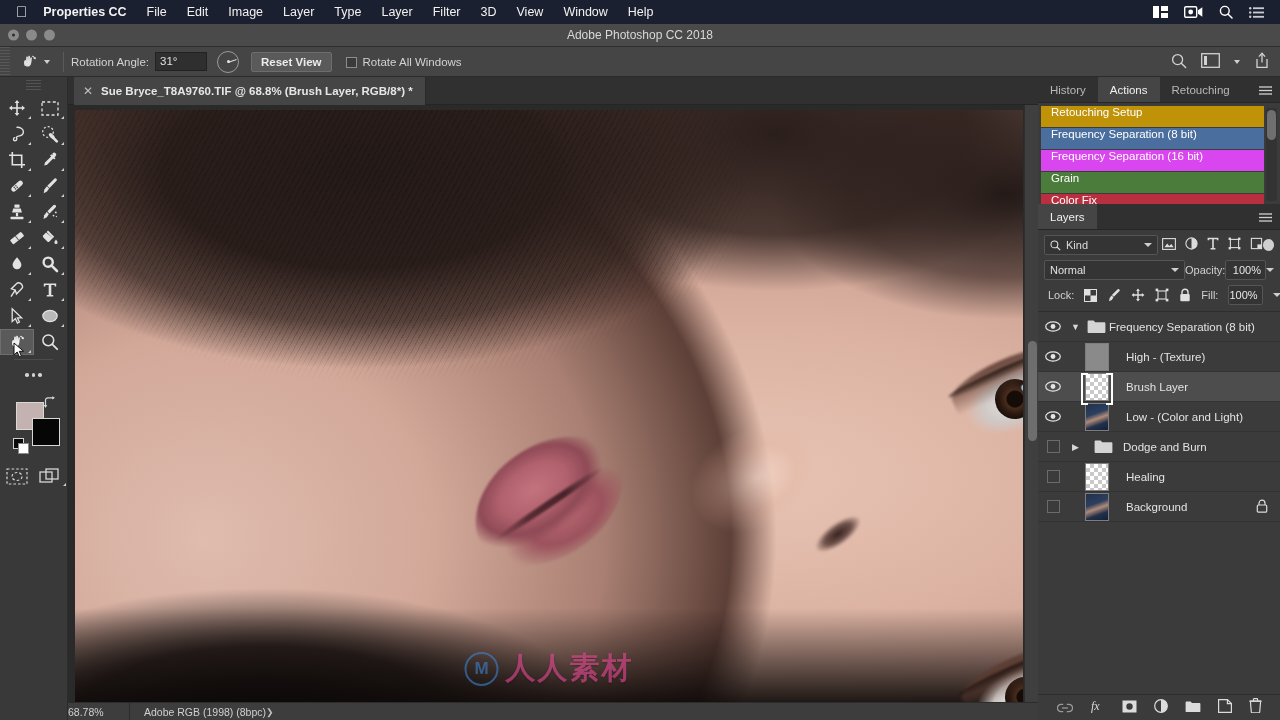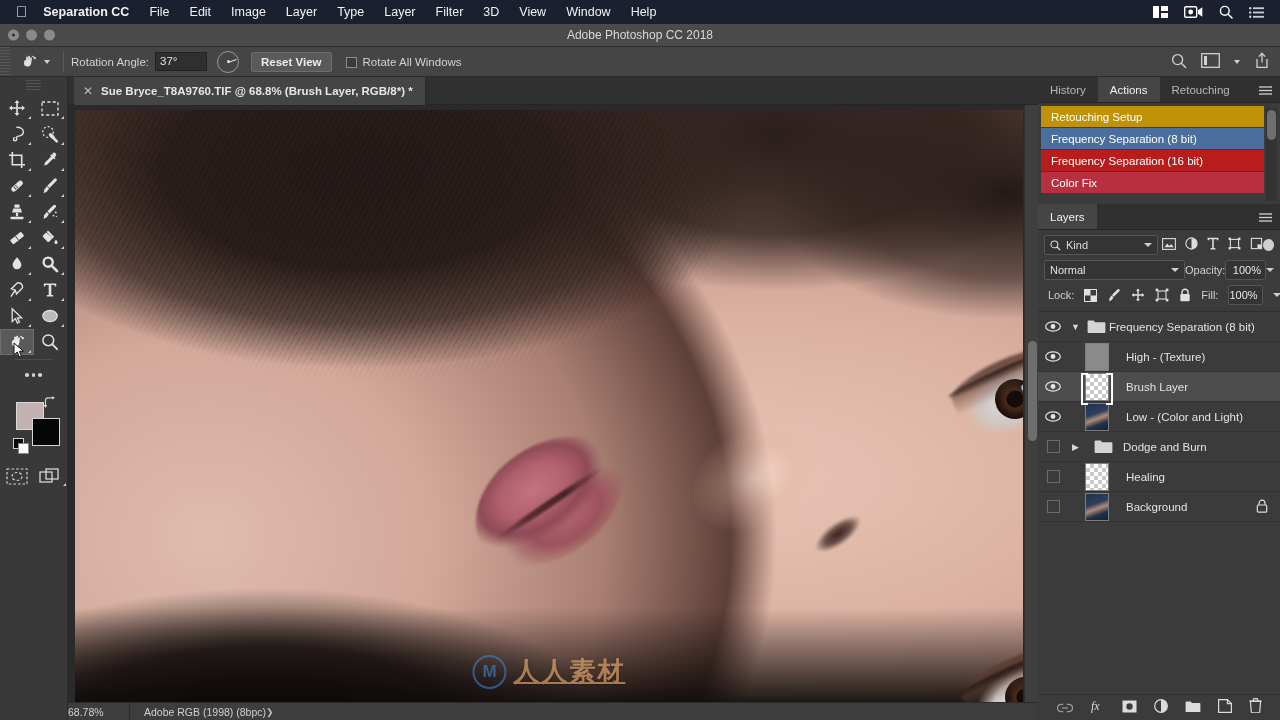--- a/index.html
+++ b/index.html
@@ -185,22 +185,22 @@
     background:linear-gradient(to bottom, rgba(30,18,14,.9), rgba(40,24,18,0));
     border-radius:50%; filter:blur(.8px); }
   #eye1 { left:888px; top:258px; transform:rotate(-24deg); }
   #eye2 { left:898px; top:556px; transform:rotate(-24deg); }
 
   .wm { position:absolute; left:50%; bottom:14px; transform:translateX(-50%);
     display:flex; align-items:center; gap:7px; opacity:.58; pointer-events:none; }
   .wm .logo { width:34px;height:34px;border-radius:50%;border:2.5px solid #3c86d8; position:relative; }
   .wm .logo::after{content:"M"; position:absolute; left:50%; top:50%; transform:translate(-50%,-50%);
     color:#3c86d8; font-size:17px; font-weight:bold;}
-  .wm .txt { font-size:26px; font-weight:bold; color:#fdba74; letter-spacing:2px;
-    text-shadow:0 1px 2px rgba(0,0,0,.45);text-decoration:underline; }
+  .wm .txt { font-size:30px; font-weight:bold; color:#ec4899; letter-spacing:2px;
+    text-shadow:0 1px 2px rgba(0,0,0,.45); }
 
   .vscroll { position:absolute; right:0; top:0; width:14px; height:598px; background:#3f3f3f; border-left:1px solid #2e2e2e;}
   .vscroll .thumb { position:absolute; left:3px; top:236px; width:9px; height:100px; background:#6e6e6e; border-radius:5px; }
   .hscroll { position:absolute; left:0; bottom:0; width:956px; height:14px; background:#3f3f3f; border-top:1px solid #2e2e2e;}
   .hscroll .thumb { position:absolute; top:3px; left:628px; width:86px; height:9px; background:#6e6e6e; border-radius:5px; }
 
   
   .statusbar {
     position:absolute; left:68px; top:702px; width:970px; height:18px;
     background:#3d3d3d; border-top:1px solid #2c2c2c;
@@ -216,21 +216,21 @@
   .paneltabs {
     height:26px; background:#303030; display:flex; align-items:stretch; position:relative;
     border-bottom:1px solid #262626;
   }
   .ptab { display:flex; align-items:center; padding:8px 12px; font-size:11.5px; color:#b8b8b8; }
   .ptab.active { background:#454545; color:#f0f0f0; font-weight:normal; }
   .pmenu { position:absolute; right:8px; top:0; height:26px; display:flex; align-items:center; }
   .hamb { width:13px; height:9px; display:block; }
 
   .actions-body { position:relative; height:101px; background:#3b3b3b; padding:3px 16px 0 3px; overflow:hidden; }
-  .act-row { height:21px; margin-bottom:1px; display:flex; align-items:center;
+  .act-row { height:21px; margin-bottom:1px; display:flex; 
              padding-left:10px; font-size:11.5px; color:#fff; }
   .act-scroll { position:absolute; right:3px; top:5px; width:11px; height:93px; background:#333; border-radius:2px; }
   .act-scroll .thumb { position:absolute; left:1px; top:2px; width:9px; height:30px; background:#6f6f6f; border-radius:5px; }
 
   .layers-head { height:26px; background:#303030; display:flex; align-items:stretch; position:relative; border-bottom:1px solid #262626;}
   .layers-ctl { background:#3b3b3b; padding:5px 6px 0; }
   .row { display:flex; align-items:center; margin-bottom:5px; }
   .kindbox { display:flex; align-items:center; gap:5px; height:20px; width:118px;
      background:#343434; border:1px solid #555; border-radius:2px; padding:0 5px; font-size:11px; color:#dcdcdc; }
   .kindbox .cv { margin-left:auto; }
@@ -278,21 +278,21 @@
   }
   svg { shape-rendering:geometricPrecision; }
 </style>
 </head>
 <body>
 
 <div id="app">
 
   <div class="macbar">
     <span class="apple"></span>
-    <span class="mi brand">Separation CC</span>
+    <span class="mi brand">Properties CC</span>
     <span class="mi">File</span>
     <span class="mi">Edit</span>
     <span class="mi">Image</span>
     <span class="mi">Layer</span>
     <span class="mi">Type</span>
     <span class="mi">Layer</span>
     <span class="mi">Filter</span>
     <span class="mi">3D</span>
     <span class="mi">View</span>
     <span class="mi">Window</span>
@@ -350,21 +350,21 @@
         <svg width="20" height="20" viewBox="0 0 20 20">
           <path d="M5.5 13.5c-.6-1.6-.6-3.1-.2-4.4.3-1 .9-1.2 1.3-1 .4.2.5.8.4 1.4l.2-3.9c0-.7.4-1.1.9-1.1s.8.4.8 1.1l.1 3.2.2-3.9c0-.7.4-1.1.9-1.1s.9.4.9 1.1l-.1 3.9.4-2.7c.1-.6.5-1 1-.9.5.1.7.6.6 1.2l-.6 4.3c-.3 2.1-1.3 3.6-3.2 3.8-1.6.2-2.9-.7-3.6-1z" fill="#e0e0e0"></path>
           <path d="M13.6 4.2a4.6 4.6 0 0 1 2.4 2.2" fill="none" stroke="#e0e0e0" stroke-width="1.1" stroke-linecap="round"></path>
           <path d="M16.8 5 L16.4 7.4 L14.3 6.3 Z" fill="#e0e0e0"></path>
         </svg>
       </span>
       <span class="chev"></span>
     </span>
     <span class="vsep"></span>
     <span class="opt-label">Rotation Angle:</span>
-    <span class="opt-input">37°</span>
+    <span class="opt-input">31°</span>
     <span class="dial">
       <span class="needle"></span>
       <span class="hub"></span>
     </span>
     <span class="btn">Reset View</span>
     <span class="opt-check">
       <span class="cbox"></span>
       <span>Rotate All Windows</span>
     </span>
     <span class="opt-right">
@@ -678,22 +678,25 @@
       </div>
     </div>
 
     <div class="actions-body">
       <div class="act-row" style="background:#bf9208">
           <span>Retouching Setup</span>
         </div>
       <div class="act-row" style="background:#4a6f9e">
           <span>Frequency Separation (8 bit)</span>
         </div>
-      <div class="act-row" style="background:#b91c1c">
+      <div class="act-row" style="background:#d946ef">
           <span>Frequency Separation (16 bit)</span>
+        </div>
+      <div class="act-row" style="background:#4b7c3b">
+          <span>Grain</span>
         </div>
       <div class="act-row" style="background:#b8303f">
           <span>Color Fix</span>
         </div>
       <div class="act-scroll">
         <div class="thumb"></div>
       </div>
     </div>
 
     <div class="layers-head">

